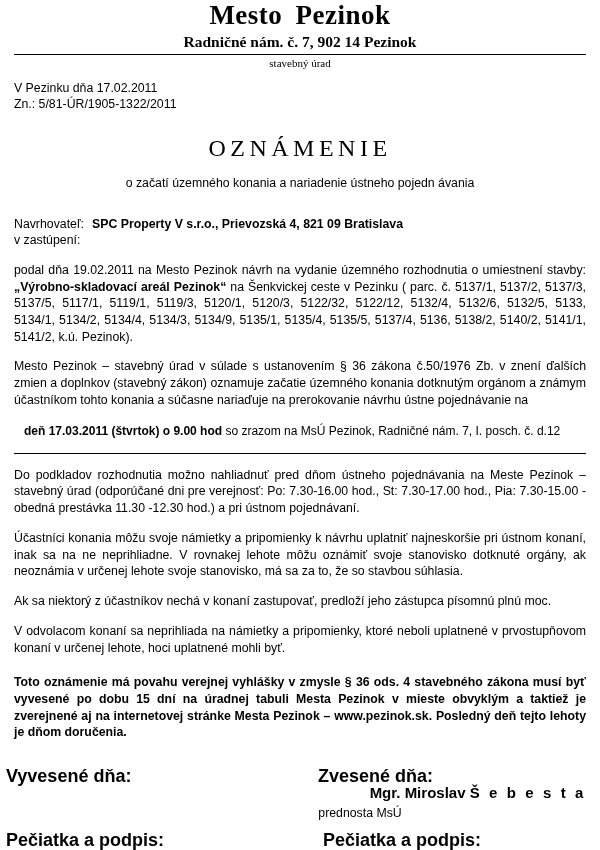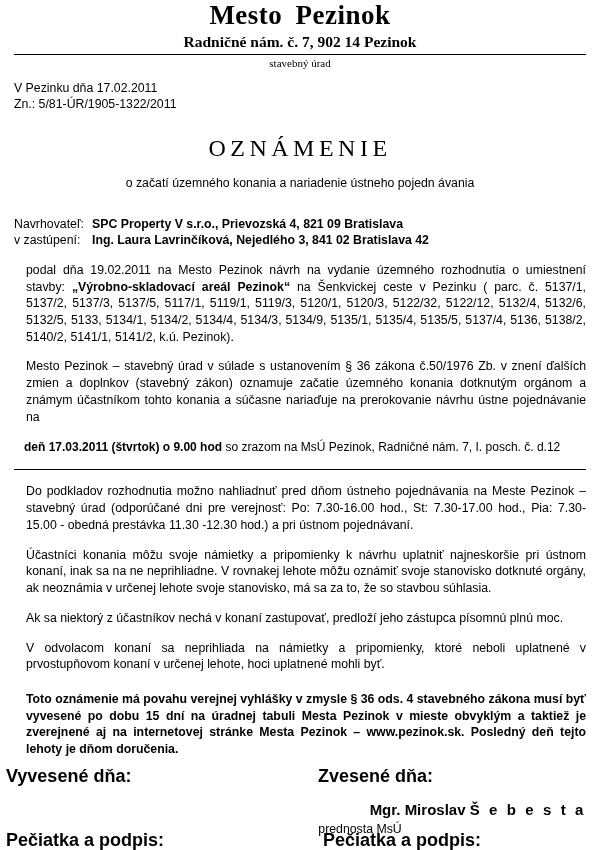--- a/index.html
+++ b/index.html
@@ -94,21 +94,21 @@
   }
   .applicant-value {
     font-weight: bold;
   }
 
   
   p.para {
     font-size: 12.3px;
     line-height: 1.36;
     text-align: justify;
-    margin: 13px 0 0 12px;
+    margin: 13px 0 0 0;
   }
   .b { font-weight: bold; }
 
   .meeting-line {
     margin-top: 14px;
     font-size: 12px;
     line-height: 1.35;
     padding-left: 10px;
     border-bottom: 1.4px solid #000;
     padding-bottom: 14px;
@@ -186,21 +186,20 @@
   <div class="doc-title">OZNÁMENIE</div>
   <div class="doc-subtitle">o začatí územného konania a nariadenie ústneho pojedn ávania</div>
 
   <div class="applicant">
     <div class="applicant-row">
       <span class="applicant-label">Navrhovateľ:</span>
       <span class="applicant-value">SPC Property V s.r.o., Prievozská 4, 821 09 Bratislava</span>
     </div>
     <div class="applicant-row">
       <span class="applicant-label">v zastúpení:</span>
-      <span class="applicant-value">Ing. Laura Lavrinčíková, Nejedlého 3, 841 02 Bratislava 42</span>
     </div>
   </div>
 
   <p class="para"><span>podal dňa 19.02.2011 na Mesto Pezinok návrh na vydanie územného rozhodnutia o umiestnení stavby: </span><span class="b">„Výrobno-skladovací areál Pezinok“</span><span> na Šenkvickej ceste v Pezinku ( parc. č. 5137/1, 5137/2, 5137/3, 5137/5, 5117/1, 5119/1, 5119/3, 5120/1, 5120/3, 5122/32, 5122/12, 5132/4, 5132/6, 5132/5, 5133, 5134/1, 5134/2, 5134/4, 5134/3, 5134/9, 5135/1, 5135/4, 5135/5, 5137/4, 5136, 5138/2, 5140/2, 5141/1, 5141/2,  k.ú. Pezinok).</span></p>
 
 
   <p class="para">Mesto Pezinok – stavebný úrad v súlade s  ustanovením § 36 zákona č.50/1976 Zb. v znení ďalších zmien  a doplnkov (stavebný zákon) oznamuje začatie územného konania  dotknutým orgánom a známym účastníkom tohto konania a súčasne nariaďuje na prerokovanie návrhu ústne pojednávanie na</p>
 
   <div class="meeting-line"><span class="b">deň 17.03.2011 (štvrtok) o 9.00 hod</span><span> so zrazom na MsÚ Pezinok, Radničné nám. 7, I. posch. č. d.12</span></div>
 

